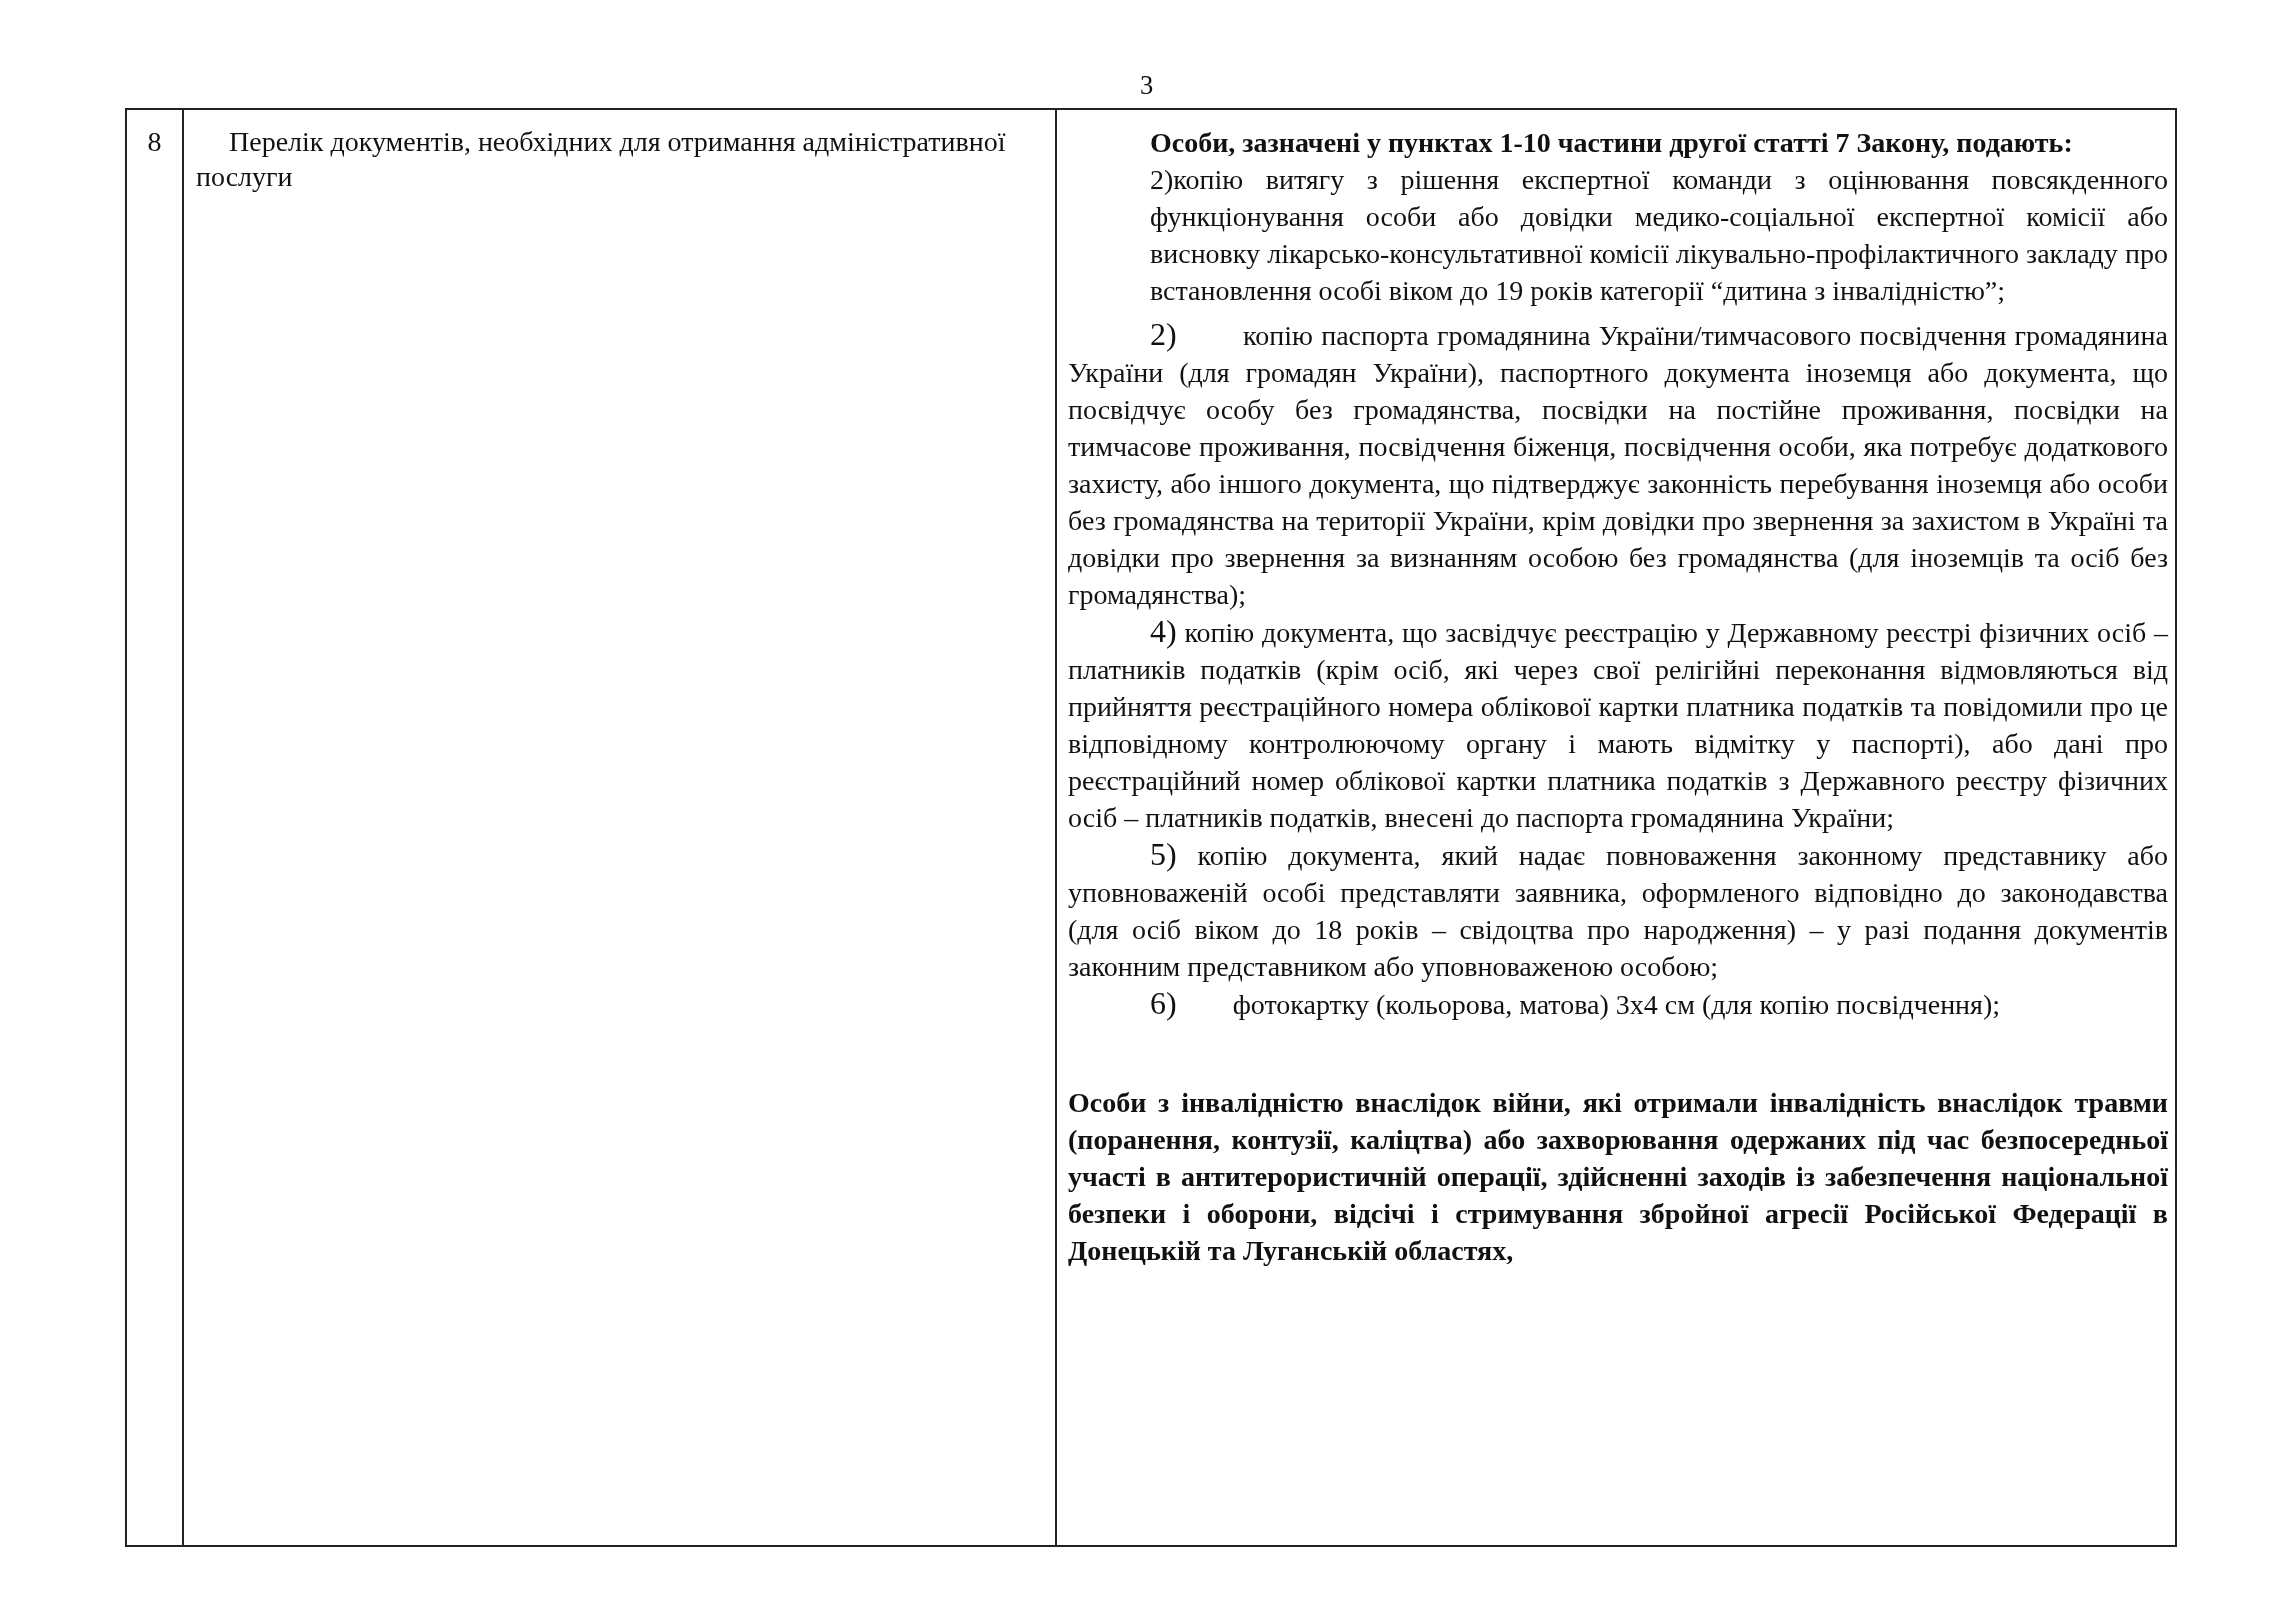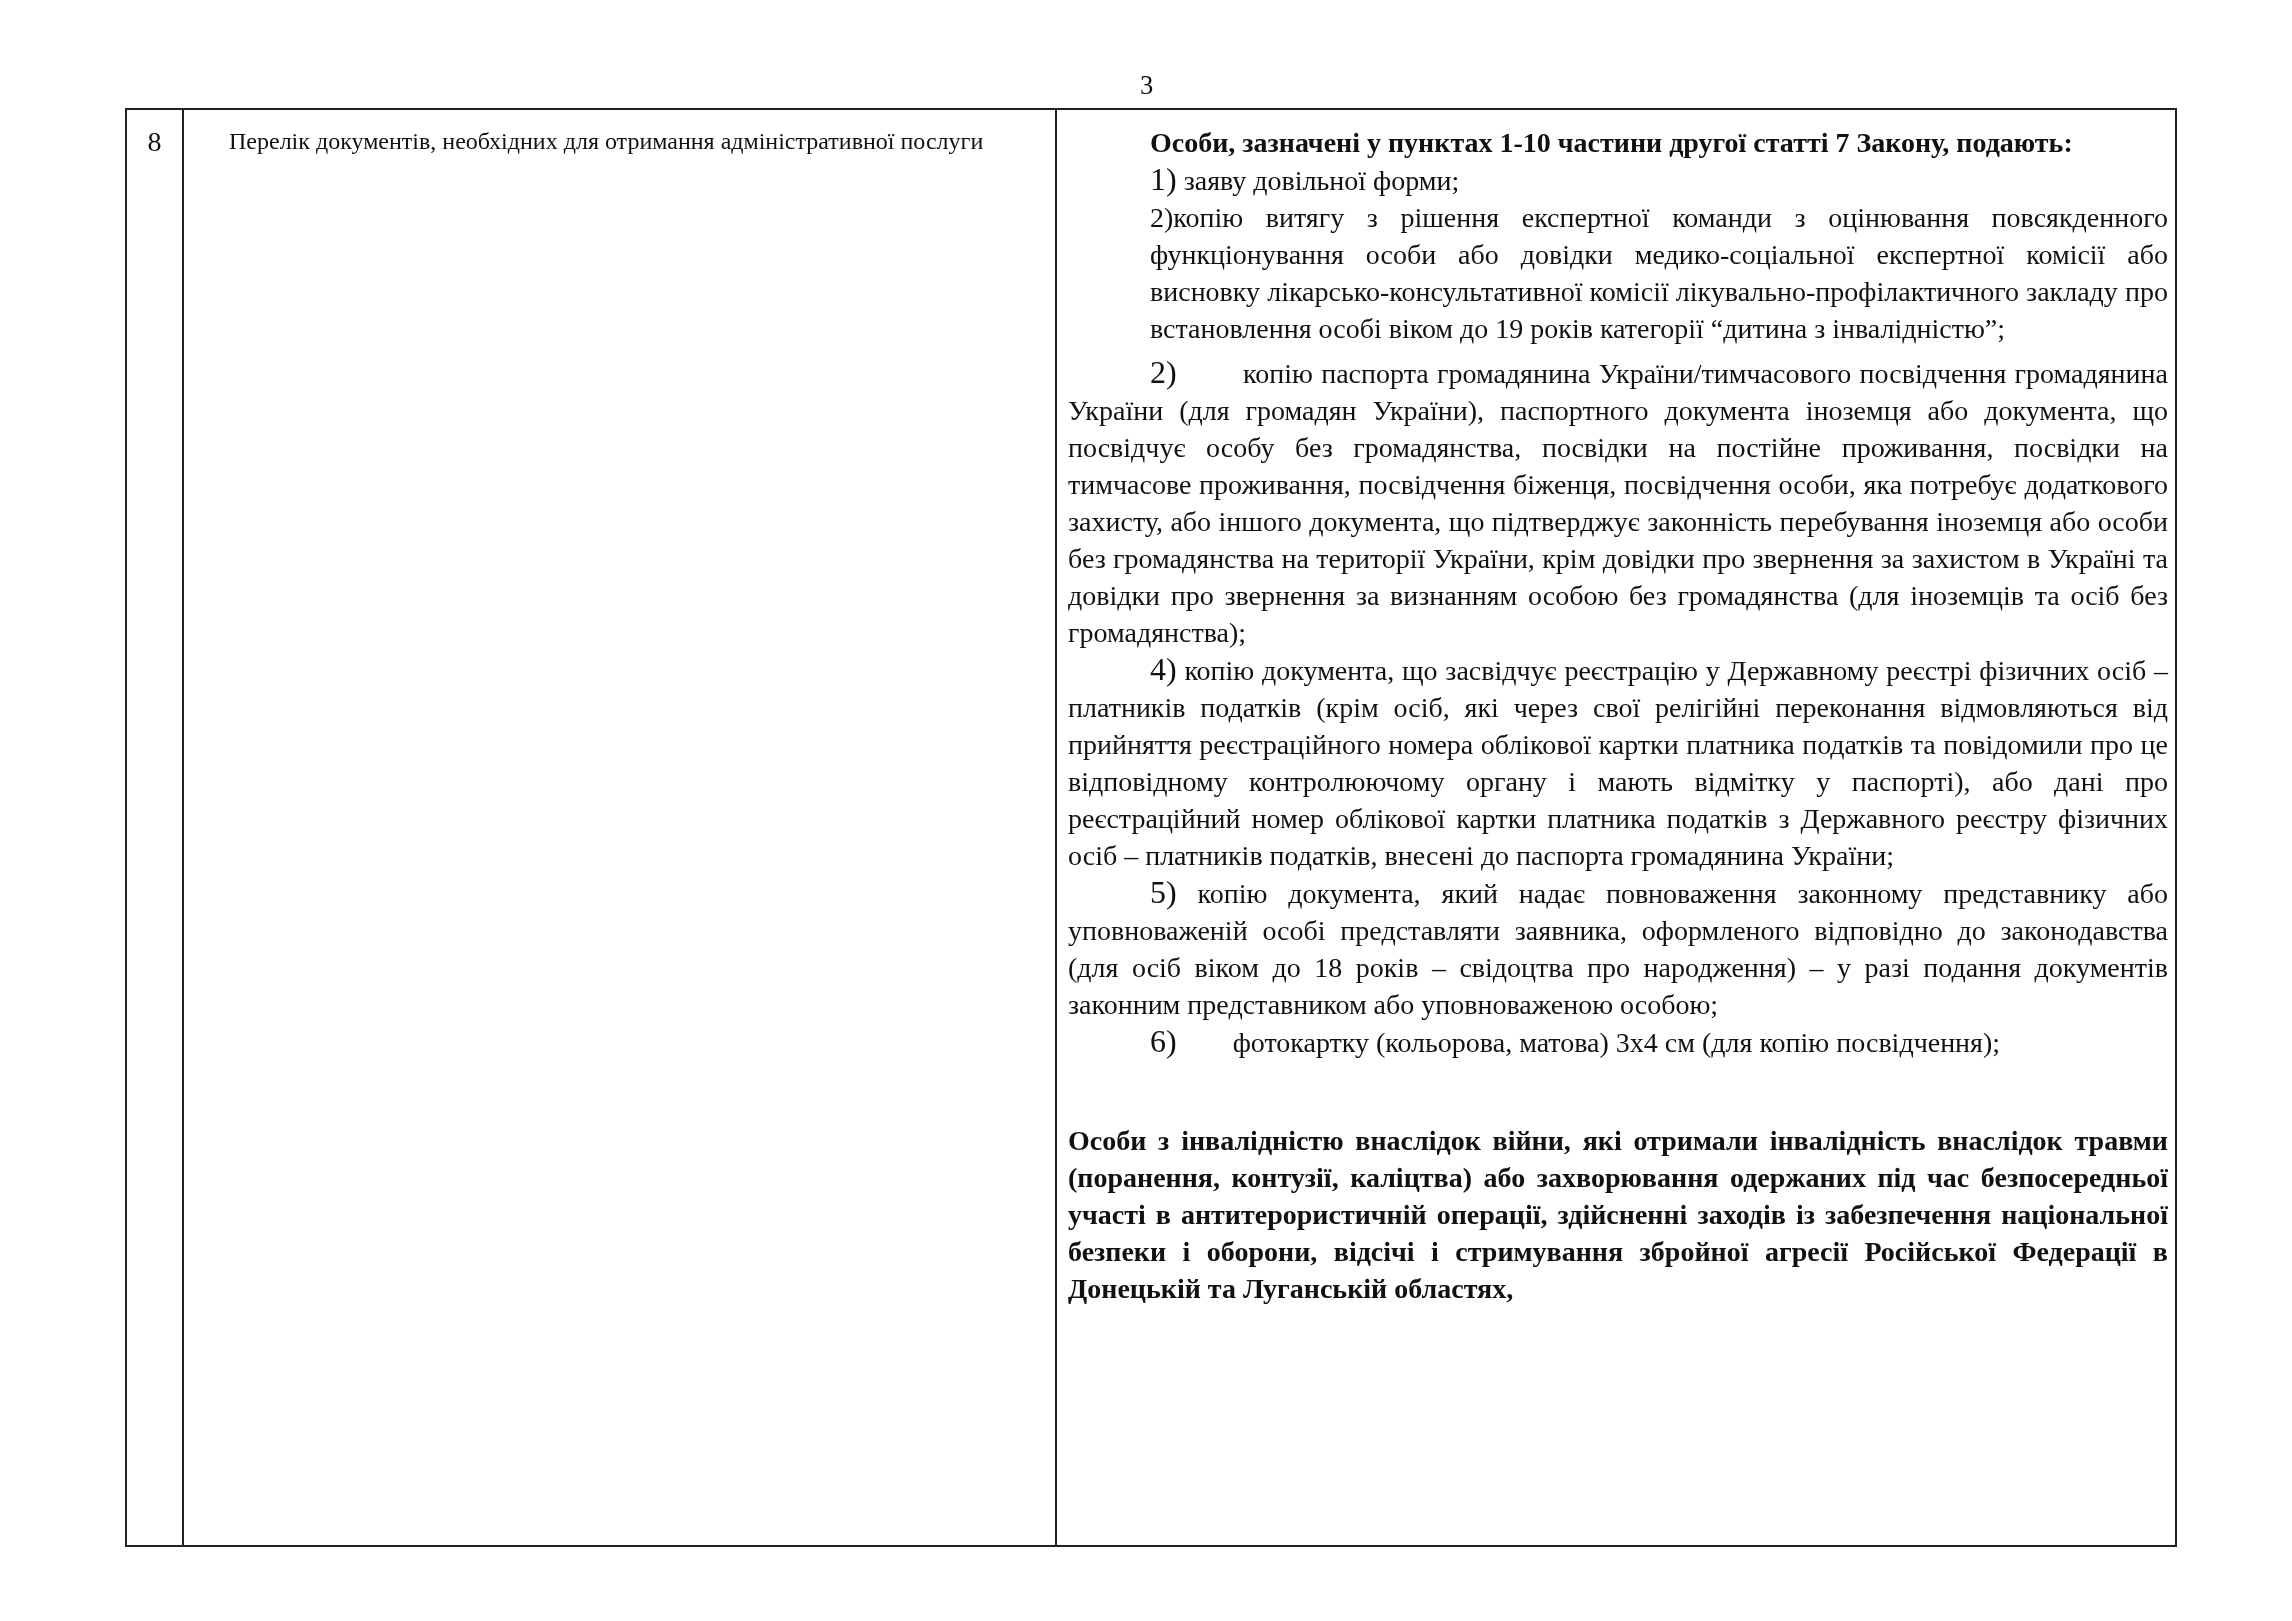--- a/index.html
+++ b/index.html
@@ -8,21 +8,21 @@
   .page-num { position: absolute; left: 0; width: 2293px; top: 71px; text-align: center;
               font-size: 26.5px; line-height: 29px; }
   .tbl { position: absolute; left: 125px; top: 108px; width: 2052px; height: 1439px;
          border: 2.9px solid #222; box-sizing: border-box; }
   .vline { position: absolute; top: 0; bottom: 0; width: 0; border-left: 2px solid #222; }
   .v1 { left: 55px; }
   .v2 { left: 928px; }
   .cell-num { position: absolute; left: 0; width: 55px; top: 13.7px; text-align: center;
               font-size: 28px; line-height: 35px; }
   .cell-label { position: absolute; left: 69px; width: 843px; top: 13.7px;
-                font-size: 24px; line-height: 35px; }
+                font-size: 28px; line-height: 35px; }
   .cell-label .ind { display: inline-block; width: 33px; }
   .cell-content { position: absolute; left: 941px; width: 1100px; top: 13.7px;
                   font-size: 28px; line-height: 37px; text-align: justify; }
   .cell-content p { margin: 0; }
   .bold { font-weight: bold; }
   .indent { text-indent: 82px; }
   .sub { padding-left: 82px; font-size: 28px; line-height: 37px; }
   .num { font-size: 32px; }
   .gap { height: 7.8px; }
   .big-gap { height: 61px; }
@@ -36,21 +36,20 @@
   <div class="vline v1"></div>
   <div class="vline v2"></div>
 
   <div class="cell-num">8</div>
 
   <div class="cell-label"><span class="ind"></span><span>Перелік документів, необхідних для отримання адміністративної послуги</span></div>
 
   <div class="cell-content">
     <p class="bold indent">Особи, зазначені у пунктах 1-10 частини другої статті 7 Закону, подають:</p>
 
-    <p class="sub" style="text-align:left;"><span class="num">1)</span><span> заяву довільної форми;</span></p>
 
     <p class="sub"><span>2)</span><span>копію витягу з рішення експертної команди з оцінювання повсякденного функціонування особи або довідки медико-соціальної експертної комісії або висновку лікарсько-консультативної комісії лікувально-профілактичного закладу про встановлення особі віком до 19 років категорії “дитина з інвалідністю”;</span></p>
 
     <div class="gap"></div>
 
     <p class="indent" style="white-space:pre-wrap;"><span class="num">2)</span><span>        копію паспорта громадянина України/тимчасового посвідчення громадянина України (для громадян України), паспортного документа іноземця або документа, що посвідчує особу без громадянства, посвідки на постійне проживання, посвідки на тимчасове проживання, посвідчення біженця, посвідчення особи, яка потребує додаткового захисту, або іншого документа, що підтверджує законність перебування іноземця або особи без громадянства на території України, крім довідки про звернення за захистом в Україні та довідки про звернення за визнанням особою без громадянства (для іноземців та осіб без громадянства);</span></p>
 
     <p class="indent"><span class="num">4)</span><span> копію документа, що засвідчує реєстрацію у Державному реєстрі фізичних осіб – платників податків (крім осіб, які через свої релігійні переконання відмовляються від прийняття реєстраційного номера облікової картки платника податків та повідомили про це відповідному контролюючому органу і мають відмітку у паспорті), або дані про реєстраційний номер облікової картки платника податків з Державного реєстру фізичних осіб – платників податків, внесені до паспорта громадянина України;</span></p>
 
     <p class="indent"><span class="num">5)</span><span> копію документа, який надає повноваження законному представнику або уповноваженій особі представляти заявника, оформленого відповідно до законодавства (для осіб віком до 18 років – свідоцтва про народження) – у разі подання документів законним представником або уповноваженою особою;</span></p>

